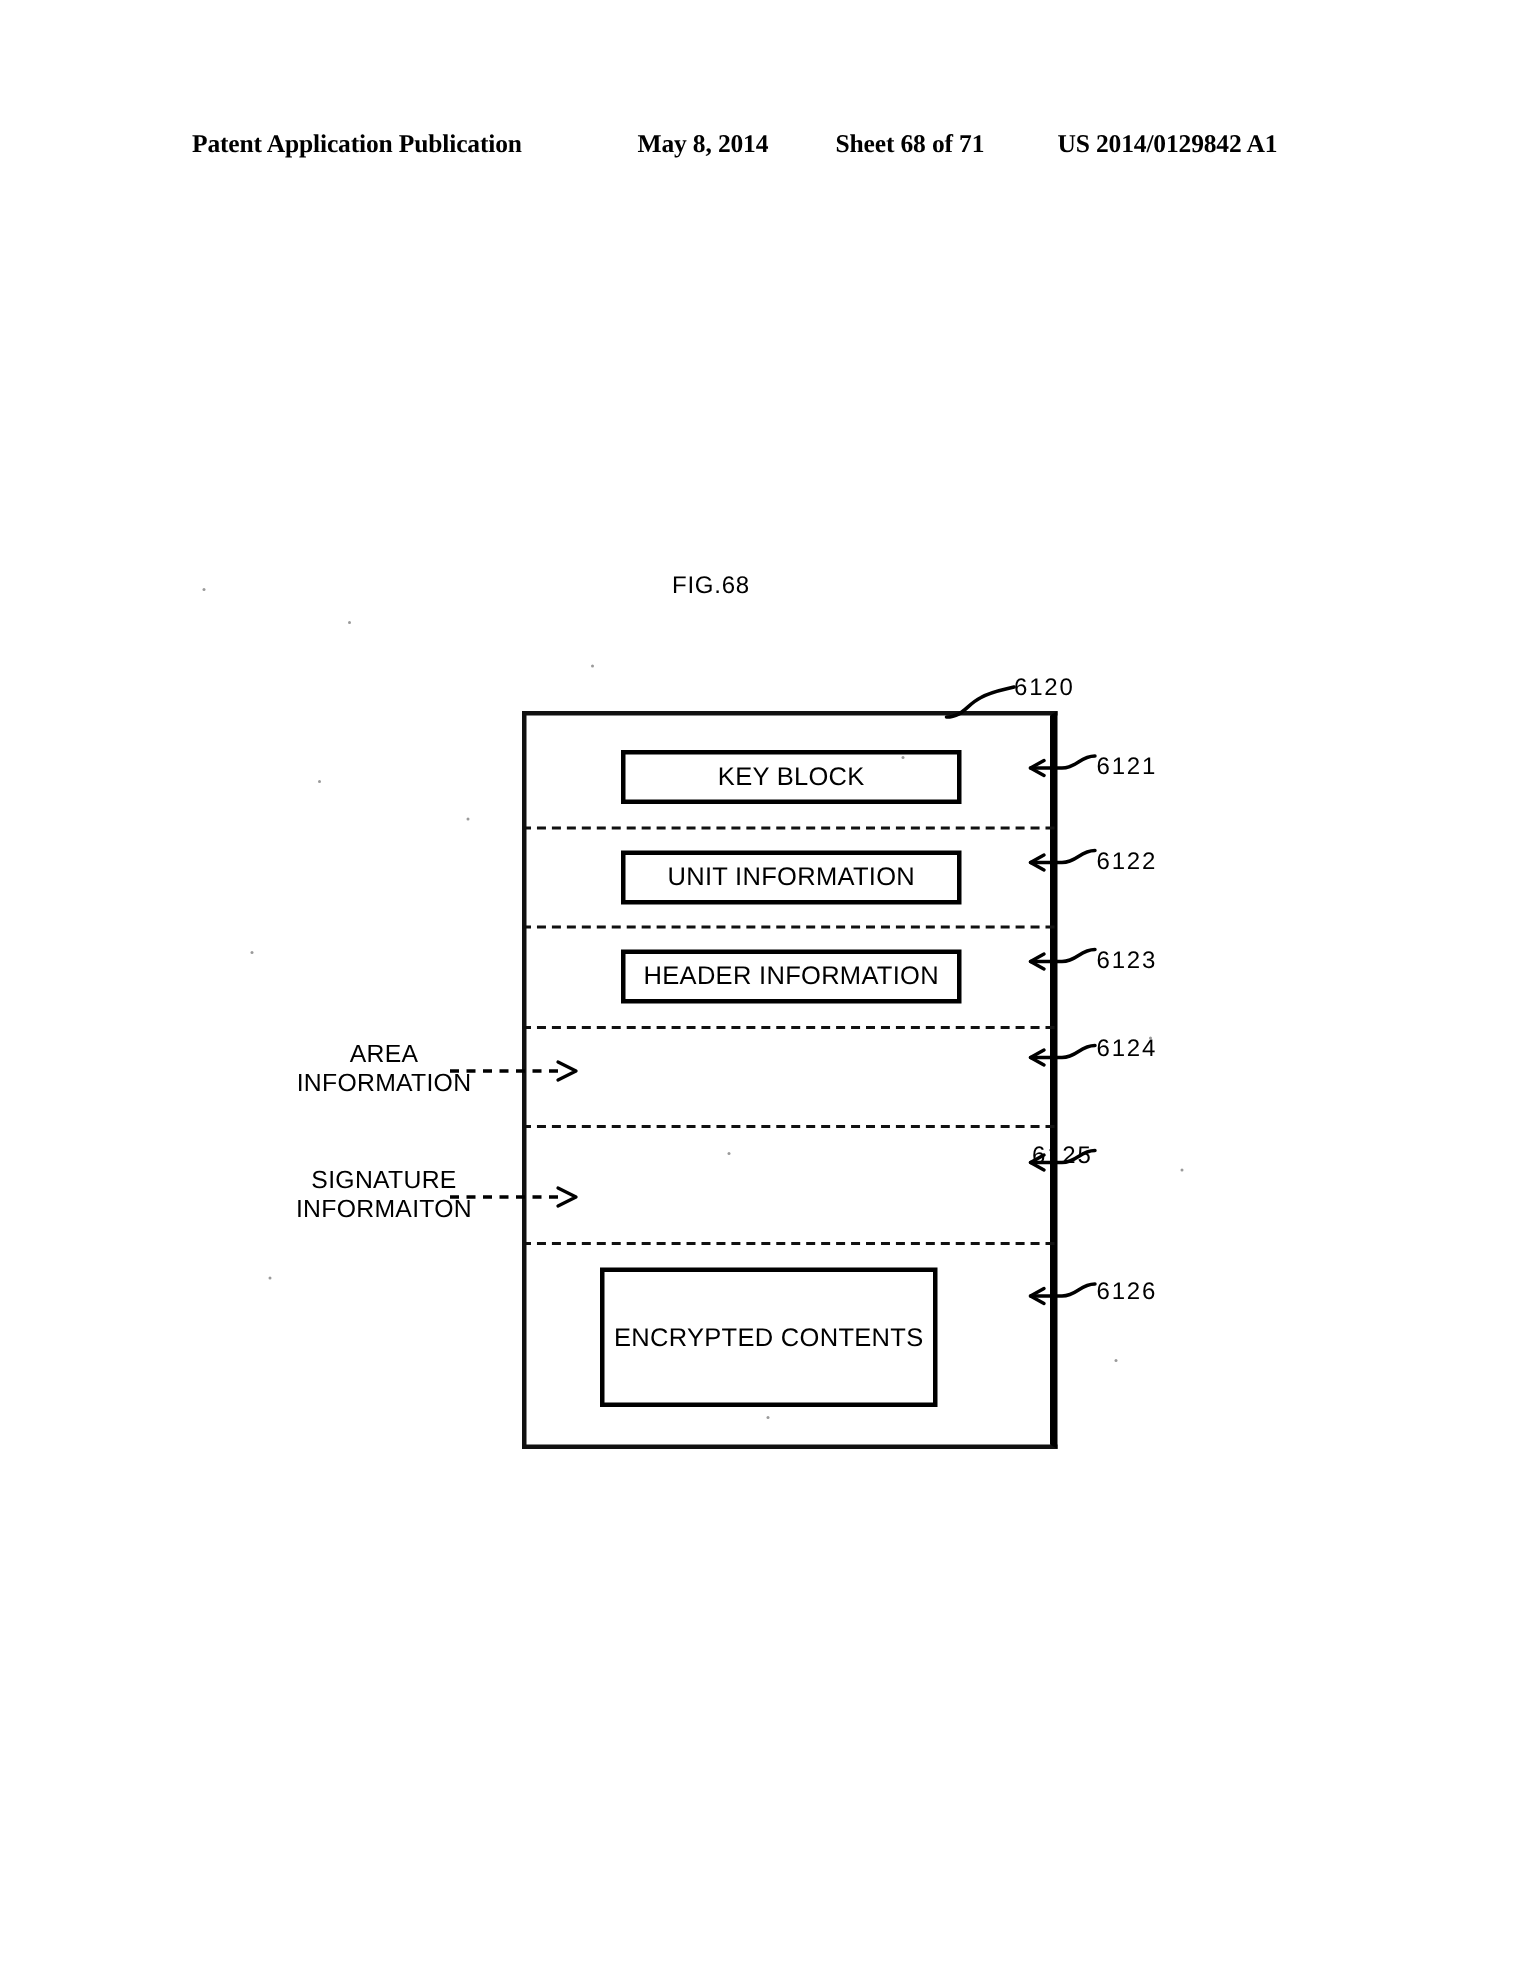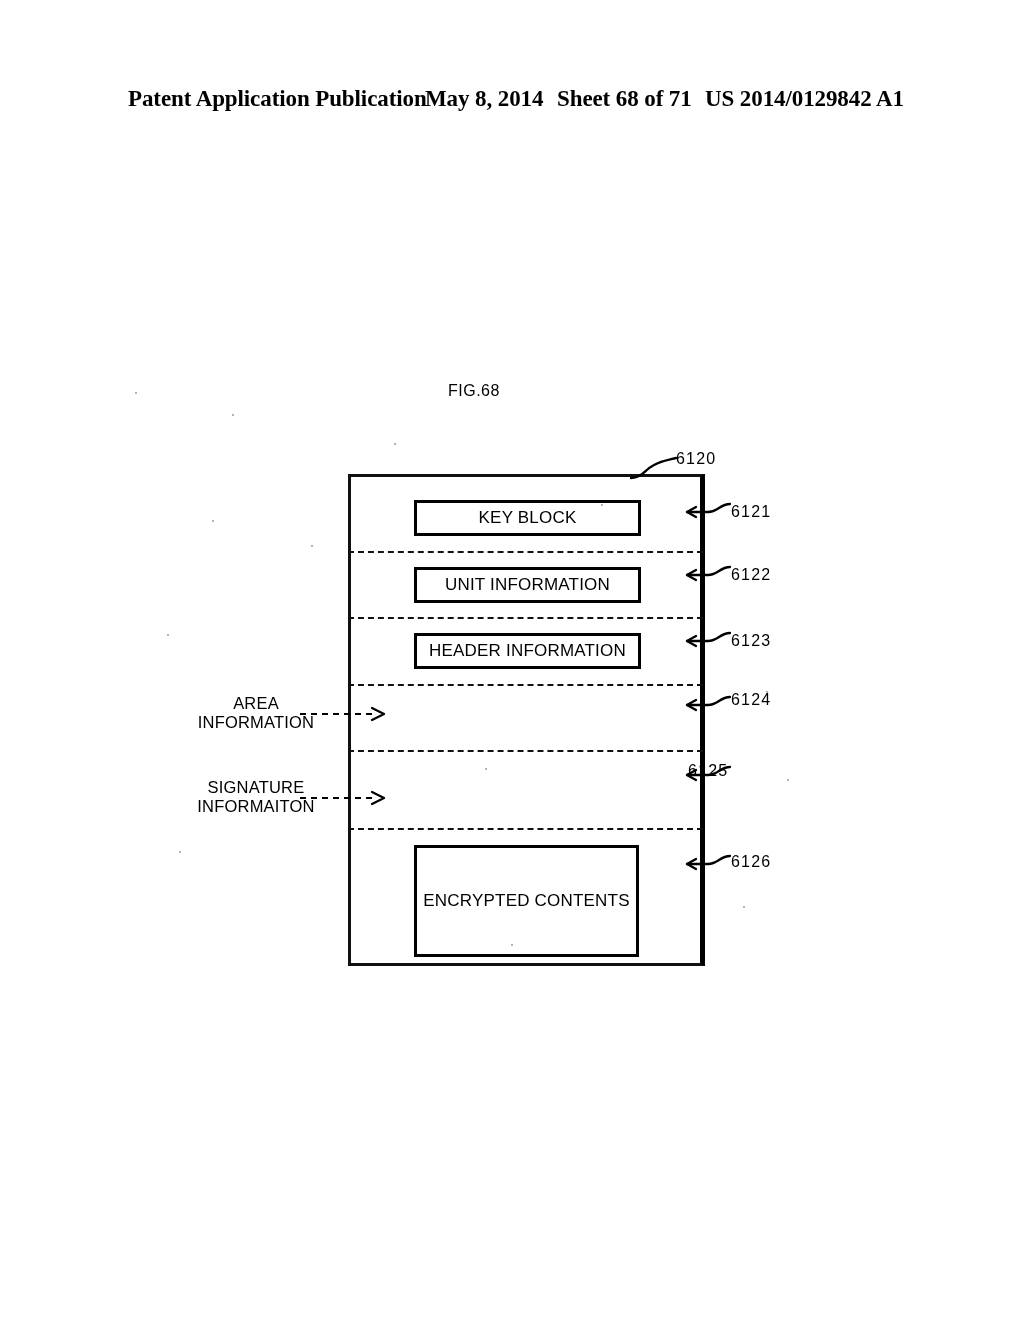--- a/index.html
+++ b/index.html
@@ -18,21 +18,21 @@
 
   
   .page-header {
     position: absolute;
     left: 0;
     top: 86px;
     width: 1024px;
     height: 26px;
     font-family: "Liberation Serif", serif;
     font-weight: bold;
-    font-size: 23px;
+    font-size: 17px;
     letter-spacing: -0.1px;
     white-space: nowrap;
   }
   .hdr-pub   { position: absolute; left: 128px;  top: 0; }
   .hdr-date  { position: absolute; left: 425px;  top: 0; }
   .hdr-sheet { position: absolute; left: 557px;  top: 0; }
   .hdr-pat   { position: absolute; left: 705px;  top: 0; }
 
   
   .fig-title {
@@ -77,21 +77,21 @@
     display: flex;
     align-items: center;
     justify-content: center;
     font-size: 17px;
     letter-spacing: 0.2px;
     white-space: nowrap;
   }
   .ib-key     { left: 414px; top: 500px; width: 227px; height: 36px; }
   .ib-unit    { left: 414px; top: 567px; width: 227px; height: 36px; }
   .ib-header  { left: 414px; top: 633px; width: 227px; height: 36px; }
-  .ib-content { left: 414px; top: 845px; width: 225px; height: 112px; }
+  .ib-content { left: 400px; top: 845px; width: 225px; height: 93px; }
 
   
   .ref-num {
     position: absolute;
     font-size: 16px;
     letter-spacing: 1.2px;
     white-space: nowrap;
     font-weight: 500;
   }
   .ref-lead {

